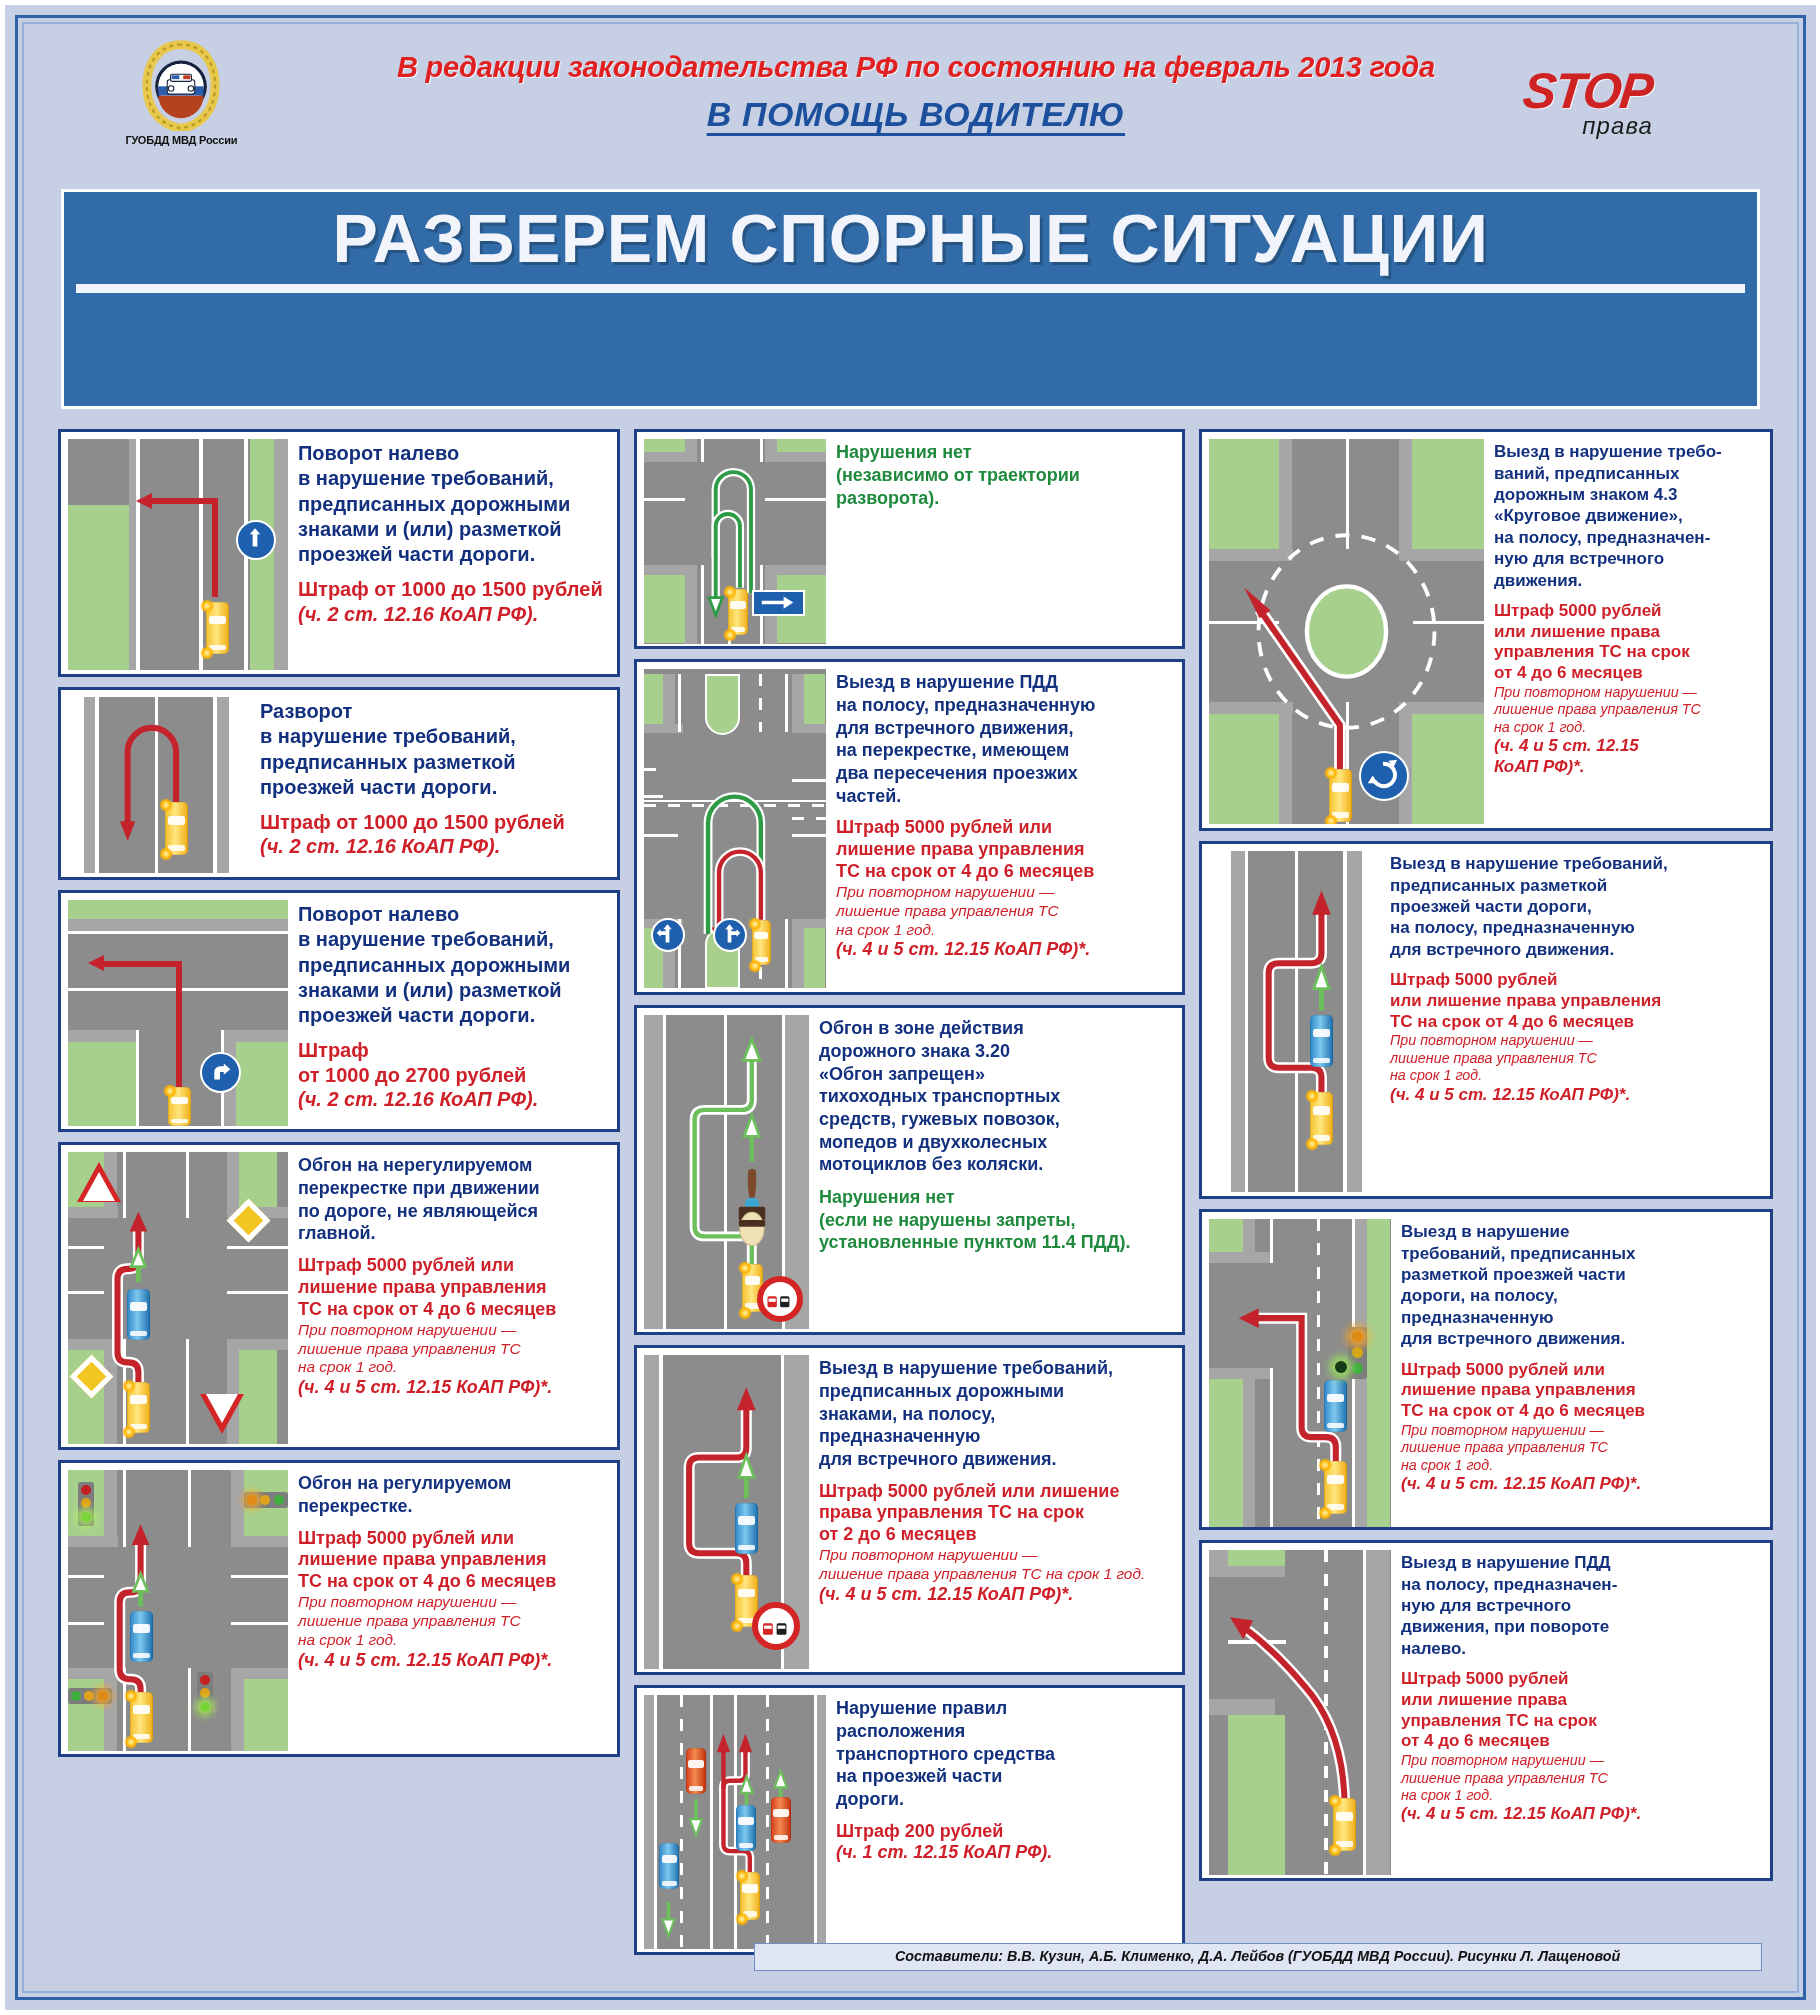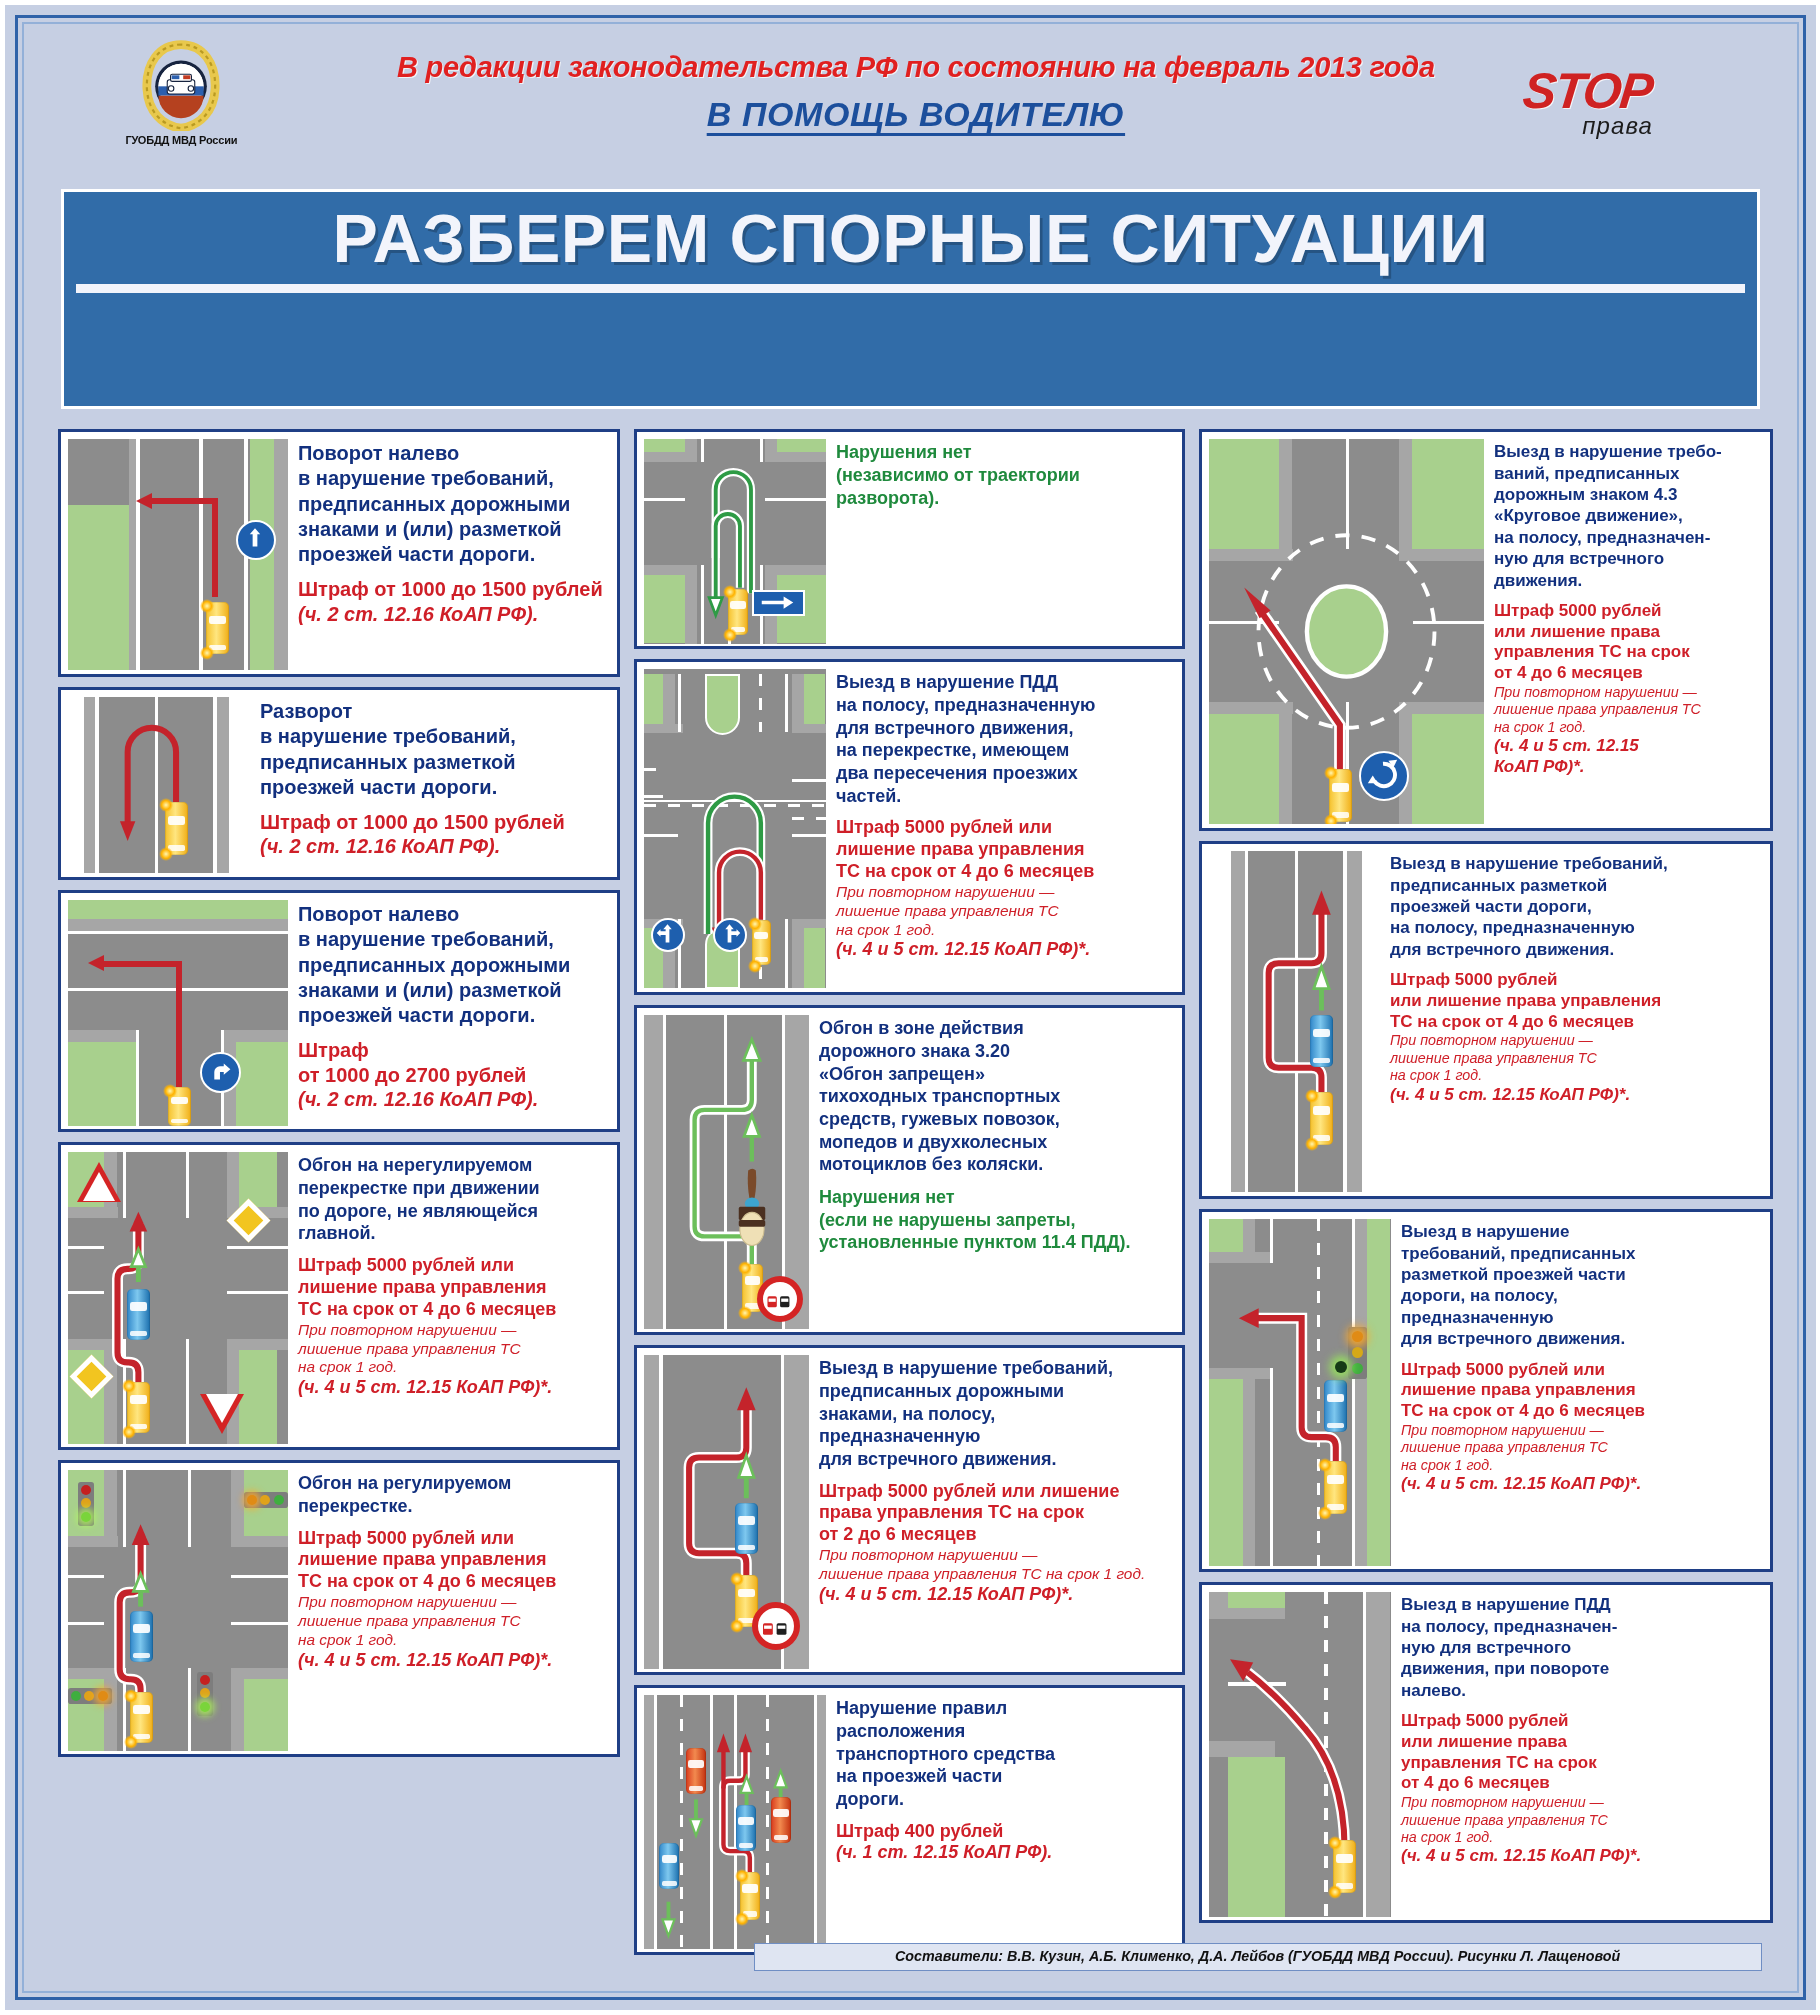--- a/index.html
+++ b/index.html
@@ -743,21 +743,21 @@
               <div class="blink" style="left:91px;top:174px"></div>
               <div class="blink" style="left:91px;top:217px"></div>
             </div>
           </div>
           <div class="txt">
             <div class="t-head">Нарушение правил
 расположения
 транспортного средства
 на проезжей части
 дороги.</div>
-            <div class="t-fine">Штраф 400 рублей</div>
+            <div class="t-fine">Штраф 200 рублей</div>
             <div class="t-art">(ч. 1 ст. 12.15 КоАП РФ).</div>
           </div>
         </div>
       </div>
 
     </div>
 
     <div class="col col-3">
 
       <div class="card xsmall" style="height:402px">
@@ -855,21 +855,21 @@
 или лишение права управления
 ТС на срок от 4 до 6 месяцев</div>
             <div class="t-note">При повторном нарушении —
 лишение права управления ТС
 на срок 1 год.</div>
             <div class="t-art">(ч. 4 и 5 ст. 12.15 КоАП РФ)*.</div>
           </div>
         </div>
       </div>
 
-      <div class="card xsmall" style="height:363px">
+      <div class="card xsmall" style="height:321px">
         <div class="card-inner">
           <div class="fig">
             <div class="scene" style="width:182px;height:347px">
               <div class="road" style="left:0;top:0;width:182px;height:347px"></div>
               <div class="grass" style="left:0;top:0;width:34px;height:33px"></div>
               <div class="side" style="left:0;top:33px;width:61px;height:11px"></div>
               <div class="side" style="left:34px;top:0;width:12px;height:44px"></div>
               <div class="grass" style="left:0;top:160px;width:34px;height:187px"></div>
               <div class="side" style="left:0;top:149px;width:61px;height:11px"></div>
               <div class="side" style="left:34px;top:149px;width:12px;height:198px"></div>

